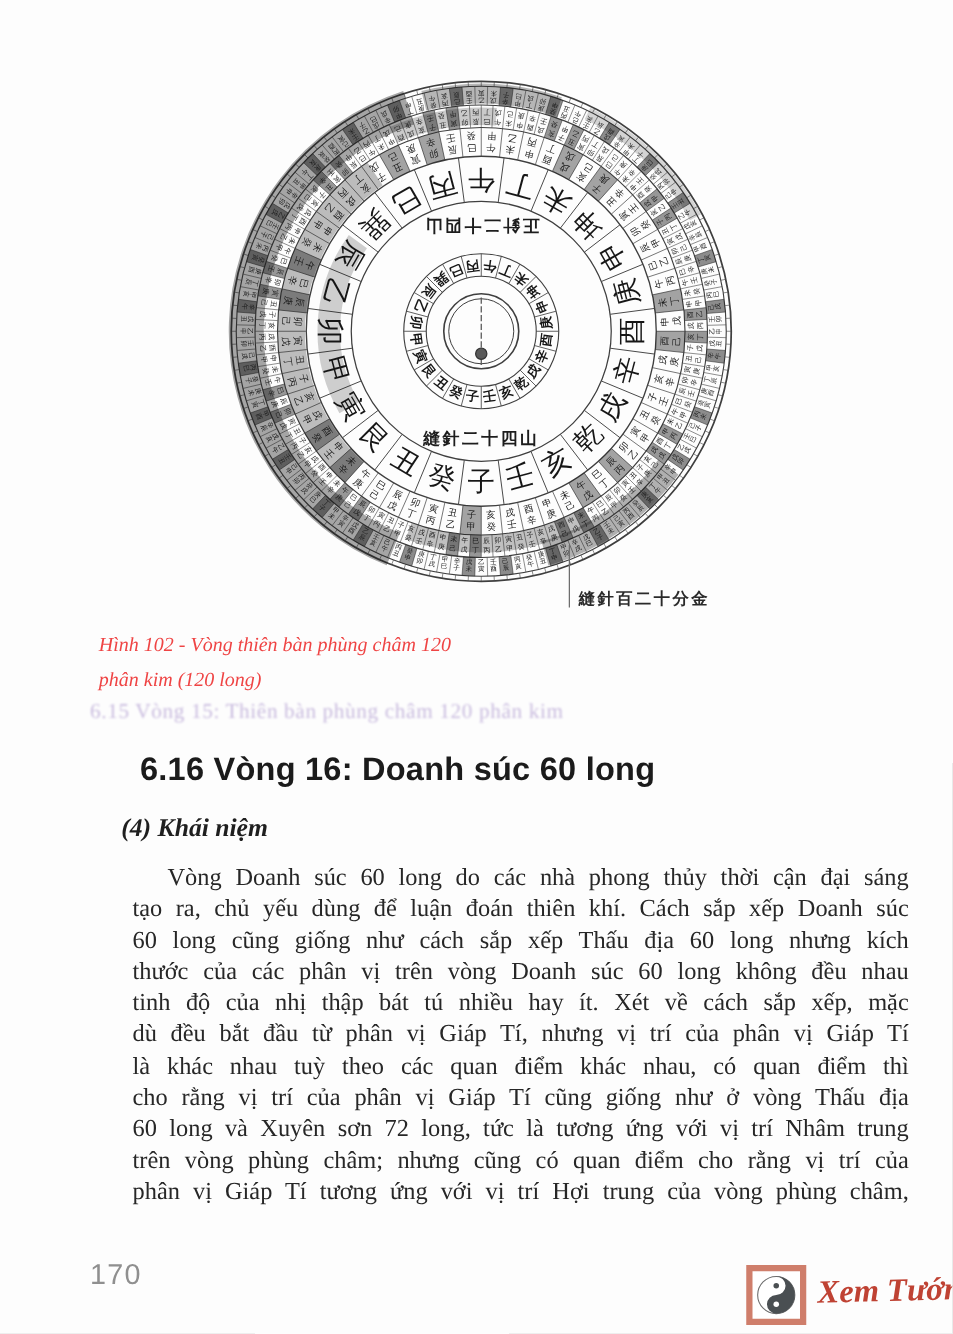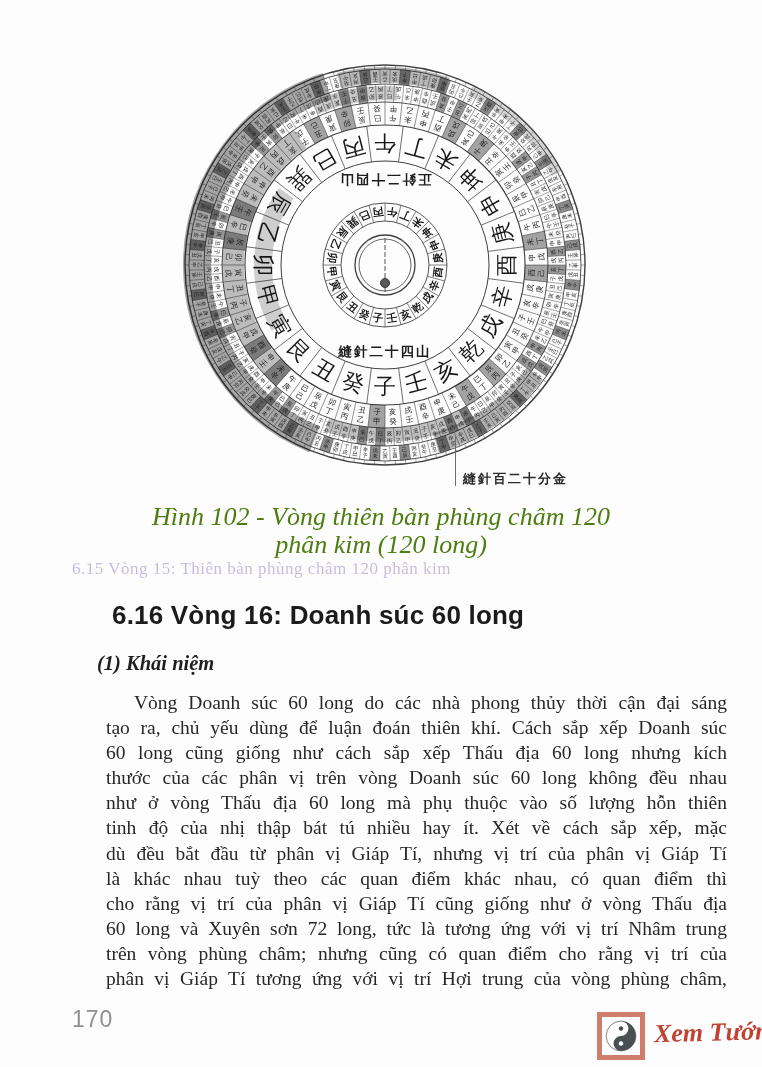--- a/index.html
+++ b/index.html
@@ -13,22 +13,22 @@
     position:absolute; left:455px; top:436px; width:0; height:50px;
     border-left:1.5px solid #6e6e6e;
   }
   .pointer-label {
     position:absolute; left:463px; top:470px;
     font-family:Liberation Sans, sans-serif;
     font-size:13px; font-weight:bold; color:#2a2a2a; letter-spacing:2px;
   }
   .caption {
     position:absolute; left:79px; top:503px; width:604px;
-    text-align:center; font-style:italic; font-size:26px; line-height:28px;
-    color:#4d7c0f;
+    font-style:italic; font-size:16px; line-height:28px;
+    color:#ef4444;
   }
   .ghost {
     position:absolute; left:72px; top:559px; width:620px;
     font-size:17px; color:#4c1d95; opacity:.30; filter:blur(.7px);
     letter-spacing:.5px; white-space:nowrap;
   }
   .heading {
     position:absolute; left:112px; top:600px; margin:0;
     font-family:"Liberation Sans", sans-serif;
     font-size:26px; font-weight:bold; color:#1b1b1b; letter-spacing:.2px;
@@ -1295,28 +1295,27 @@
   <div class="pointer-label">縫針百二十分金</div>
 
   <div class="caption">
     <div>Hình 102 - Vòng thiên bàn phùng châm 120</div>
     <div>phân kim (120 long)</div>
   </div>
 
   <div class="ghost">6.15  Vòng 15: Thiên bàn phùng châm 120 phân kim</div>
 
   <h2 class="heading">6.16 Vòng 16: Doanh súc 60 long</h2>
-  <h3 class="subheading">(1) Khái niệm</h3>
+  <h3 class="subheading">(4) Khái niệm</h3>
 
   <div class="body-text" id="body-text">
       <div class="line indent">Vòng Doanh súc 60 long do các nhà phong thủy thời cận đại sáng</div>
       <div class="line">tạo ra, chủ yếu dùng để luận đoán thiên khí. Cách sắp xếp Doanh súc</div>
       <div class="line">60 long cũng giống như cách sắp xếp Thấu địa 60 long nhưng kích</div>
       <div class="line">thước của các phân vị trên vòng Doanh súc 60 long không đều nhau</div>
-      <div class="line">như ở vòng Thấu địa 60 long mà phụ thuộc vào số lượng hỗn thiên</div>
       <div class="line">tinh độ của nhị thập bát tú nhiều hay ít. Xét về cách sắp xếp, mặc</div>
       <div class="line">dù đều bắt đầu từ phân vị Giáp Tí, nhưng vị trí của phân vị Giáp Tí</div>
       <div class="line">là khác nhau tuỳ theo các quan điểm khác nhau, có quan điểm thì</div>
       <div class="line">cho rằng vị trí của phân vị Giáp Tí cũng giống như ở vòng Thấu địa</div>
       <div class="line">60 long và Xuyên sơn 72 long, tức là tương ứng với vị trí Nhâm trung</div>
       <div class="line">trên vòng phùng châm; nhưng cũng có quan điểm cho rằng vị trí của</div>
       <div class="line">phân vị Giáp Tí tương ứng với vị trí Hợi trung của vòng phùng châm,</div>
     </div>
 
   <span class="pagenum">170</span>

